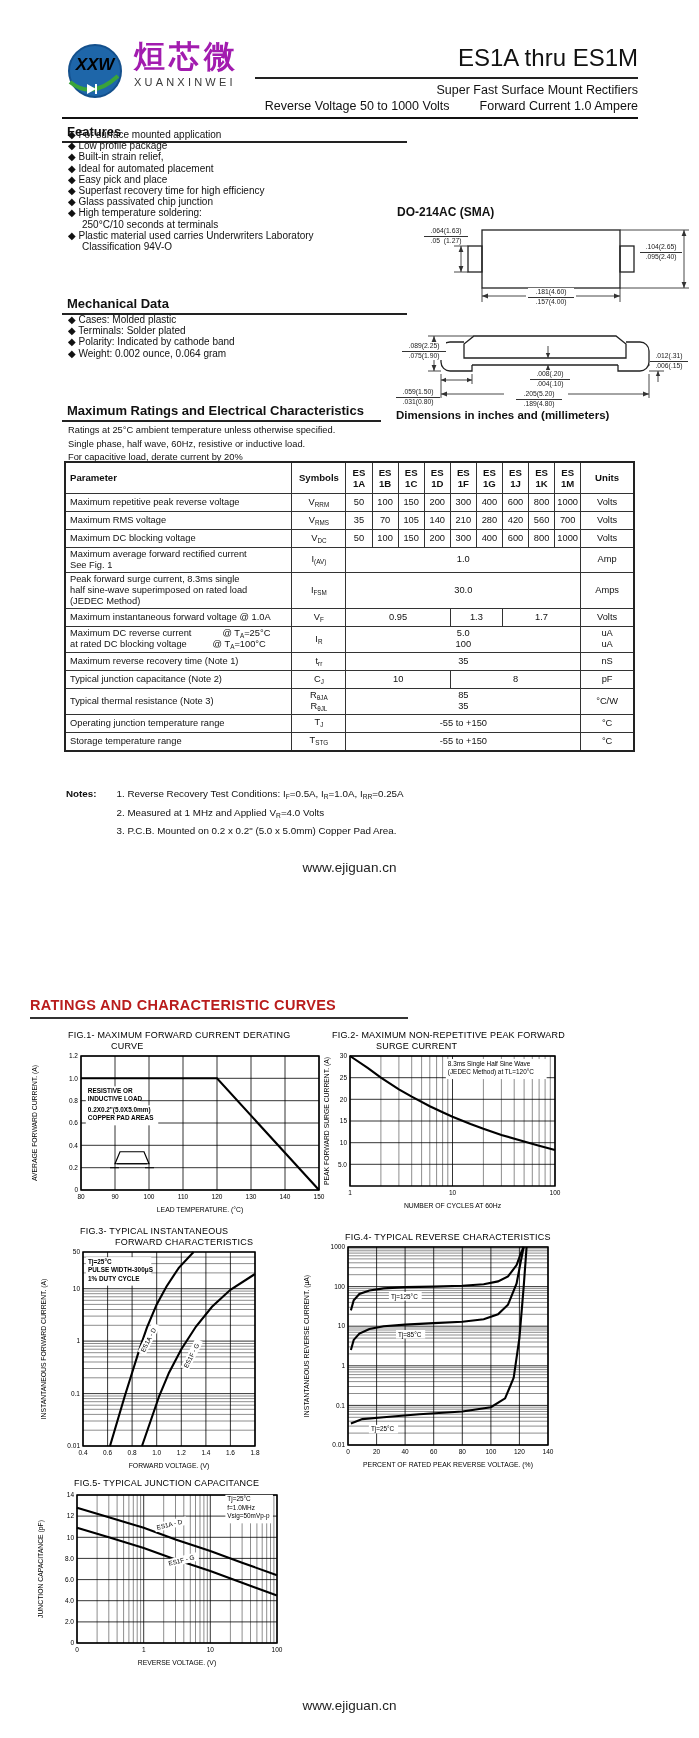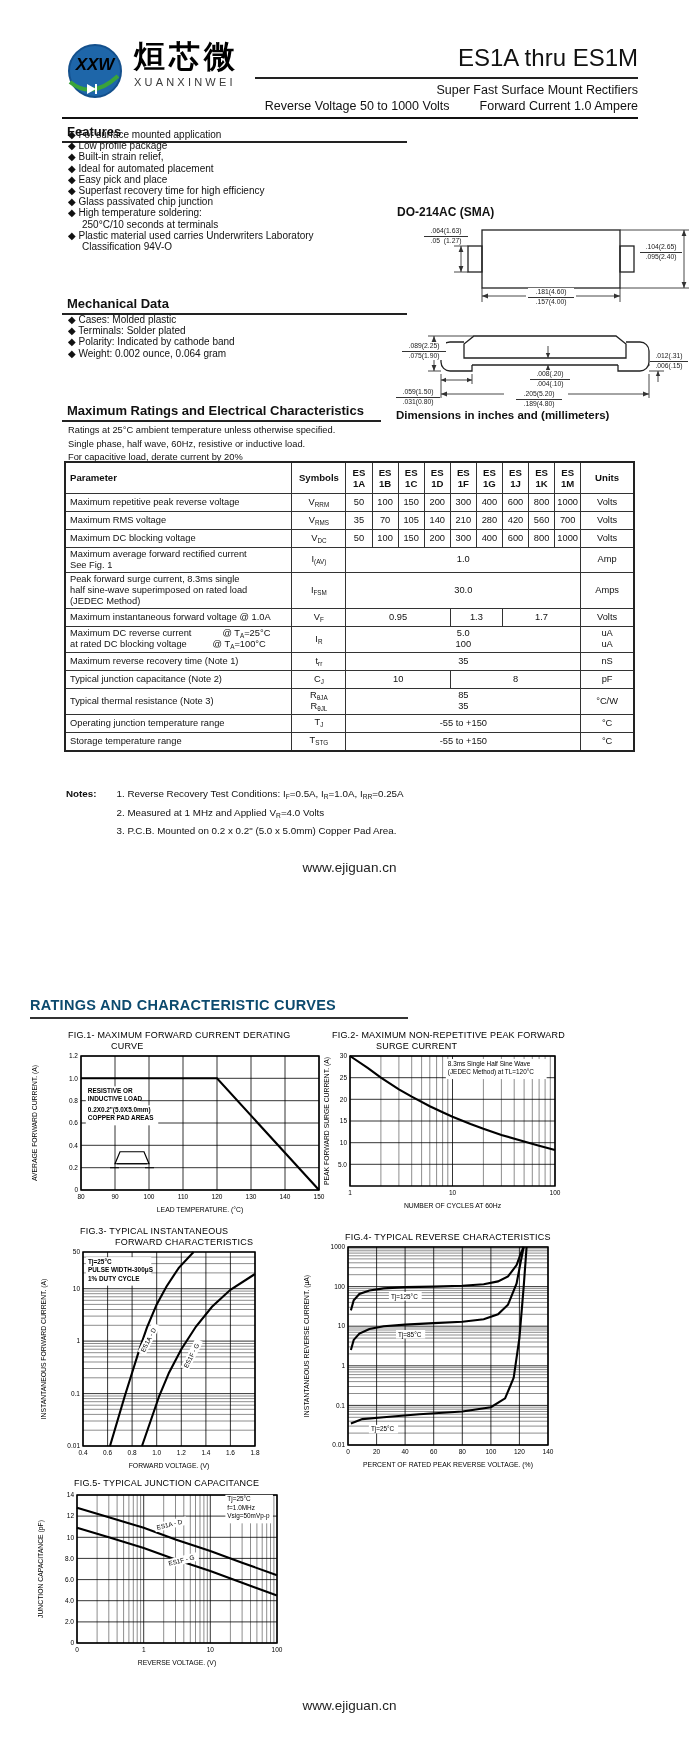--- a/index.html
+++ b/index.html
@@ -1,21 +1,21 @@
 <!DOCTYPE html>
 <html><head>
 <meta charset="utf-8">
 <style>
   html,body{margin:0;padding:0;background:#9a9a9a;}
   .page{position:relative;width:699px;height:1738px;background:#fff;margin:0 auto;
         font-family:"Liberation Sans",sans-serif;color:#111;overflow:hidden;}
   .abs{position:absolute;}
   
   .logo{left:62px;top:40px;width:230px;height:78px;display:flex;align-items:flex-start;}
-  .logo-cjk{font-size:31px;font-weight:bold;letter-spacing:4px;line-height:34px;color:#000000;}
+  .logo-cjk{font-size:31px;font-weight:bold;letter-spacing:4px;line-height:34px;color:#a21caf;}
   .logo-latin{font-size:11px;letter-spacing:3.2px;color:#3a3a3a;margin-top:2px;}
   .doc-title{right:61px;top:44px;font-size:24px;font-weight:normal;text-align:right;}
   .title-rule{left:255px;top:77px;width:383px;height:2px;background:#222;}
   .subtitle1{right:61px;top:83px;font-size:12.5px;text-align:right;}
   .subtitle2{right:61px;top:99px;font-size:12.5px;text-align:right;white-space:pre;}
   .subtitle2 .gap2{margin-left:30px;}
   .thick-rule{left:62px;top:117px;width:576px;height:2.4px;background:#111;}
   
   .sec-head{font-size:13px;font-weight:bold;border-bottom:2px solid #222;padding:0 0 2px 5px;}
   #features-head{left:62px;top:124px;width:340px;}
@@ -433,21 +433,21 @@
     <span class="notes-label">Notes:</span>
     <div id="notes-list">
         <div><span>1. Reverse Recovery Test Conditions: I</span><sub>F</sub><span>=0.5A, I</span><sub>R</sub><span>=1.0A, I</span><sub>RR</sub><span>=0.25A</span></div>
         <div><span>2. Measured at 1 MHz and Applied V</span><sub>R</sub><span>=4.0 Volts</span></div>
         <div><span>3. P.C.B. Mounted on 0.2 x 0.2" (5.0 x 5.0mm) Copper Pad Area.</span></div>
       </div>
   </div>
 
   <div class="abs site-url" id="url-mid">www.ejiguan.cn</div>
 
-  <div class="abs" id="curves-head" style="color: #0c4a6e;">RATINGS AND CHARACTERISTIC CURVES</div>
+  <div class="abs" id="curves-head" style="color: #b91c1c;">RATINGS AND CHARACTERISTIC CURVES</div>
   <div class="abs curves-rule"></div>
 
   <div class="fig" style="left:26px;top:1030px;width:312px">
     <div class="fig-title">
       <div style="padding-left:42px">FIG.1- MAXIMUM FORWARD CURRENT DERATING</div>
       <div style="padding-left:85px">CURVE</div>
     </div>
     <svg class="chart-svg" width="312" height="172">
         <line x1="55.0" y1="4" x2="55.0" y2="138" stroke="#000" stroke-width="0.8"></line>
         <line x1="89.0" y1="4" x2="89.0" y2="138" stroke="#000" stroke-width="0.8"></line>

